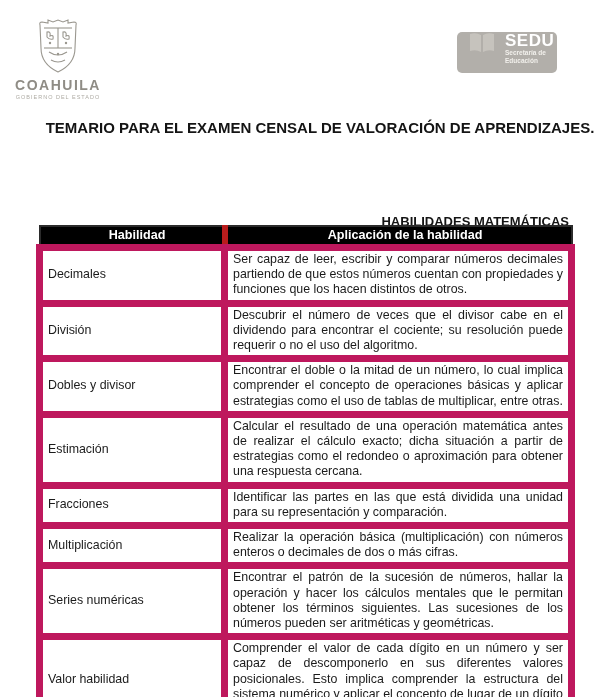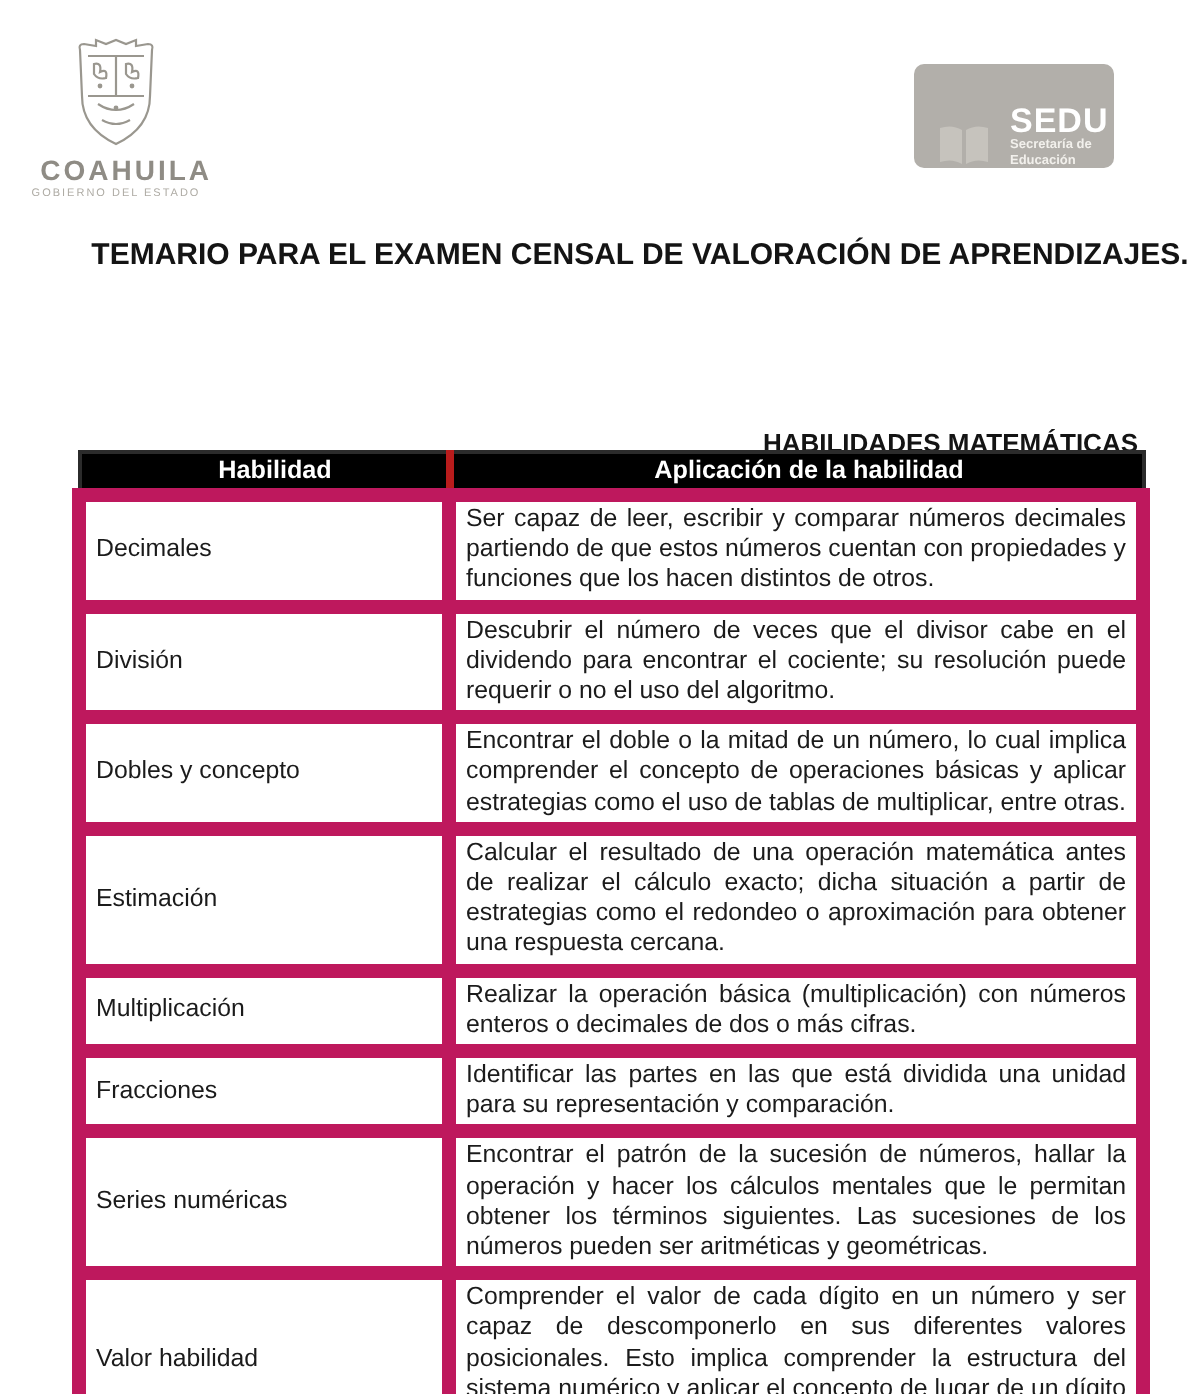--- a/index.html
+++ b/index.html
@@ -22,40 +22,39 @@
     text-align: center;
     color: #9a978f;
   }
   .coahuila-crest { display: block; margin: 0 auto 2px auto; }
   .coahuila-name {
     font-weight: bold;
     font-size: 14px;
     letter-spacing: 1.5px;
     color: #8f8c85;
     line-height: 15px;
-    text-align: right;
   }
   .coahuila-sub {
     font-size: 5.5px;
     letter-spacing: 1px;
     color: #aeaba4;
     line-height: 8px;
   }
 
   
   .sedu-logo {
     position: absolute;
     left: 457px;
     top: 32px;
     width: 100px;
-    height: 52px;
+    height: 41px;
     background: #b2afaa;
     border-radius: 5px;
     display: flex;
-    align-items: flex-end;
+    align-items: flex-start;
   }
   .sedu-book { margin-left: 11px; flex: 0 0 auto; }
   .sedu-text { margin-left: 9px; color: #ffffff; }
   .sedu-acronym {
     font-weight: bold;
     font-size: 17px;
     line-height: 17px;
     letter-spacing: 0.5px;
   }
   .sedu-sub {
@@ -101,21 +100,21 @@
   }
   .skills-table th {
     background: #000000;
     color: #ffffff;
     font-weight: bold;
     font-size: 12.6px;
     padding: 1px 2px 2px 14px;
     border: 1px solid #000000;
     text-align: center;
   }
-  .skills-table th.col-aplicacion { border-left: 4px solid #b91c1c; }
+  .skills-table th.col-aplicacion { border-left: 6px solid #b91c1c; }
   .skills-table td {
     border: 7px solid #be185d;
     vertical-align: middle;
     line-height: 15.2px;
     padding: 1px 5px 2px 5px;
     color: #1b1b1b;
   }
   .skills-table td.cell-habilidad { width: 168px; text-align: left; }
   .skills-table td.cell-aplicacion { text-align: justify; }
 </style>
@@ -176,36 +175,36 @@
     <tbody>
       <tr>
         <td class="cell-habilidad">Decimales</td>
         <td class="cell-aplicacion">Ser capaz de leer, escribir y comparar números decimales partiendo de que estos números cuentan con propiedades y funciones que los hacen distintos de otros.</td>
       </tr>
       <tr>
         <td class="cell-habilidad">División</td>
         <td class="cell-aplicacion">Descubrir el número de veces que el divisor cabe en el dividendo para encontrar el cociente; su resolución puede requerir o no el uso del algoritmo.</td>
       </tr>
       <tr>
-        <td class="cell-habilidad">Dobles y concepto</td>
+        <td class="cell-habilidad">Dobles y divisor</td>
         <td class="cell-aplicacion">Encontrar el doble o la mitad de un número, lo cual implica comprender el concepto de operaciones básicas y aplicar estrategias como el uso de tablas de multiplicar, entre otras.</td>
       </tr>
       <tr>
         <td class="cell-habilidad">Estimación</td>
         <td class="cell-aplicacion">Calcular el resultado de una operación matemática antes de realizar el cálculo exacto; dicha situación a partir de estrategias como el redondeo o aproximación para obtener una respuesta cercana.</td>
       </tr>
       <tr>
+        <td class="cell-habilidad">Fracciones</td>
+        <td class="cell-aplicacion">Identificar las partes en las que está dividida una unidad para su representación y comparación.</td>
+      </tr>
+      <tr>
         <td class="cell-habilidad">Multiplicación</td>
         <td class="cell-aplicacion">Realizar la operación básica (multiplicación) con números enteros o decimales de dos o más cifras.</td>
       </tr>
       <tr>
-        <td class="cell-habilidad">Fracciones</td>
-        <td class="cell-aplicacion">Identificar las partes en las que está dividida una unidad para su representación y comparación.</td>
-      </tr>
-      <tr>
         <td class="cell-habilidad">Series numéricas</td>
         <td class="cell-aplicacion">Encontrar el patrón de la sucesión de números, hallar la operación y hacer los cálculos mentales que le permitan obtener los términos siguientes. Las sucesiones de los números pueden ser aritméticas y geométricas.</td>
       </tr>
       <tr>
         <td class="cell-habilidad">Valor habilidad</td>
         <td class="cell-aplicacion">Comprender el valor de cada dígito en un número y ser capaz de descomponerlo en sus diferentes valores posicionales. Esto implica comprender la estructura del sistema numérico y aplicar el concepto de lugar de un dígito en un número.</td>
       </tr>
     </tbody>
   </table>
 

